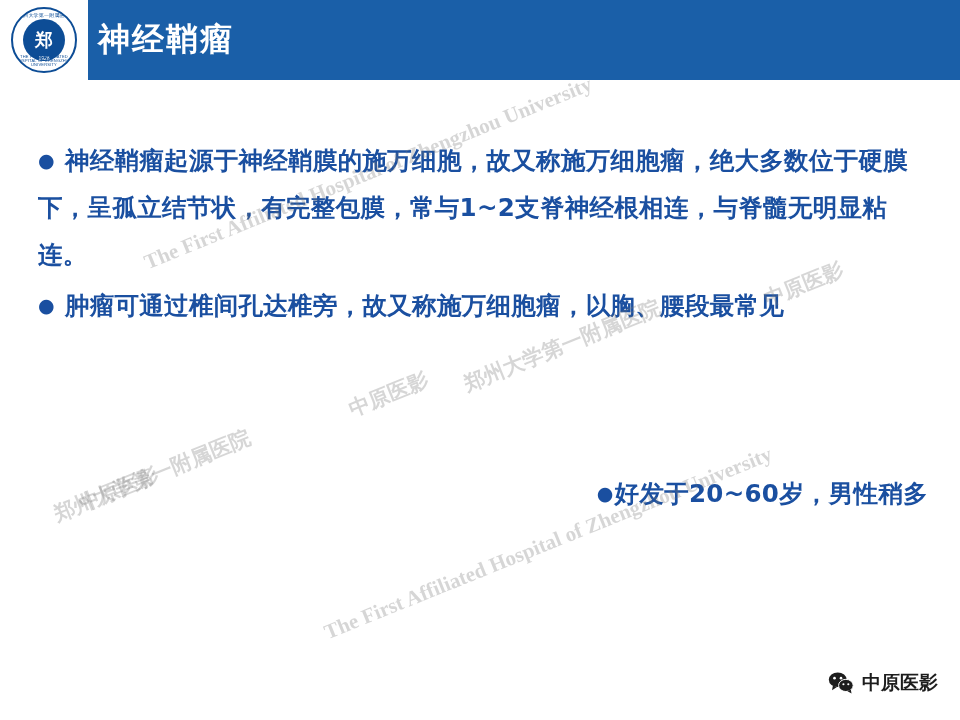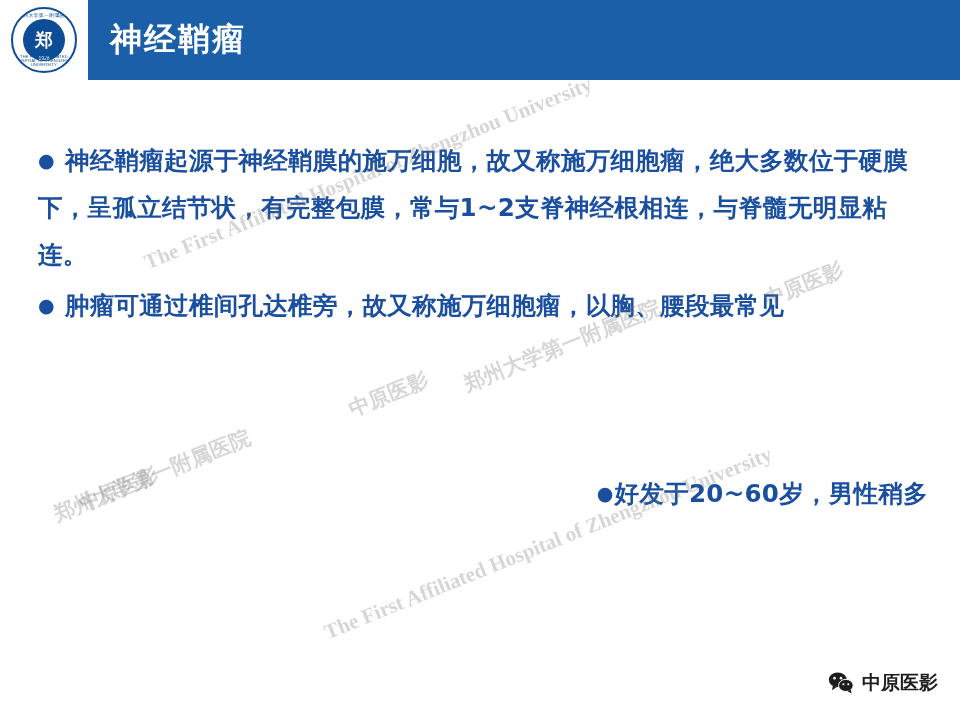--- a/index.html
+++ b/index.html
@@ -87,21 +87,21 @@
     bottom: 10px;
     left: 0;
     width: 100%;
     text-align: center;
     font-size: 5px;
     color: #ffffff;
     line-height: 1;
   }
   .header-title {
     position: absolute;
-    left: 110px;
+    left: 98px;
     top: 18px;
     color: #ffffff;
     font-size: 32px;
     font-weight: bold;
     letter-spacing: 2px;
     font-family: "DejaVu Sans", sans-serif;
   }
 
   
   .content {

